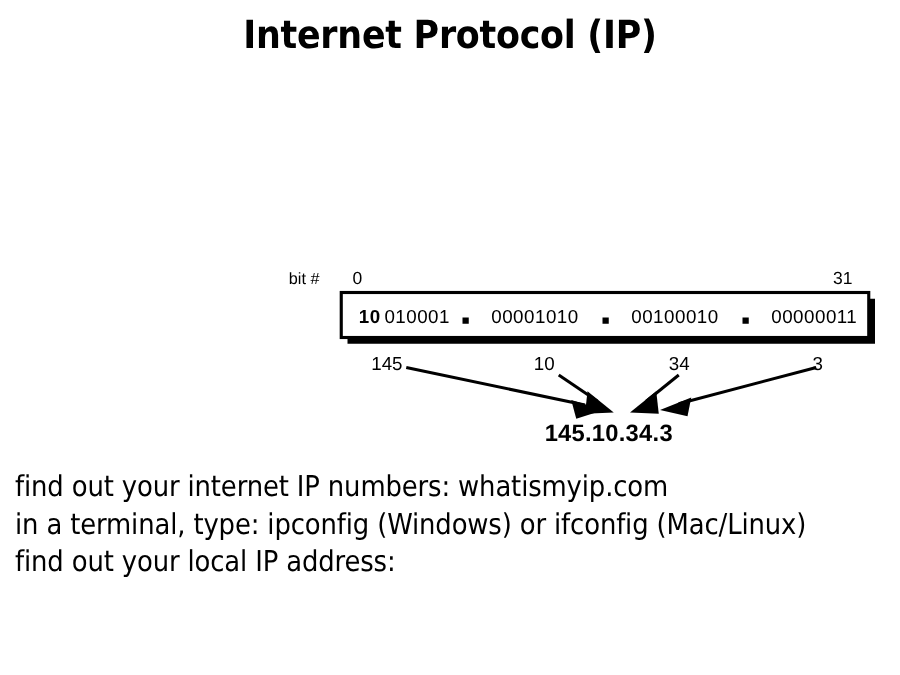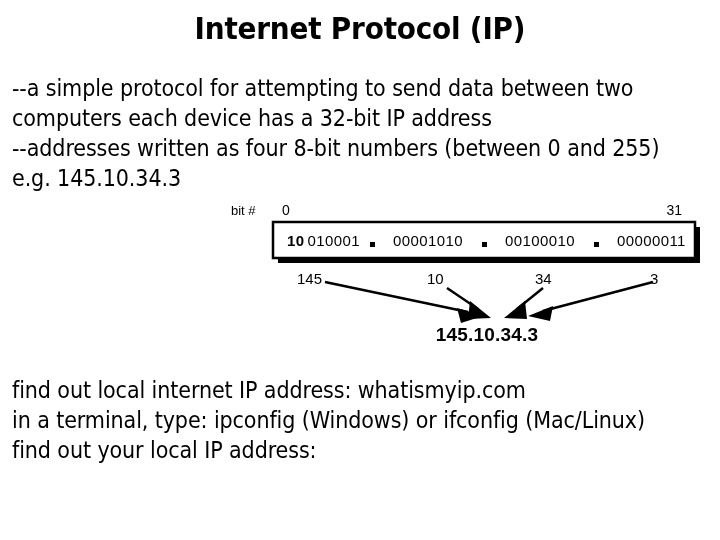--- a/index.html
+++ b/index.html
@@ -54,21 +54,21 @@
     line-height: 30px;
     margin: 0;
     white-space: pre-wrap;
     letter-spacing: -0.1px;
   }
 
   
   .diagram {
     position: absolute;
     left: 225px;
-    top: 196px;
+    top: 208px;
     width: 485px;
     height: 150px;
   }
   .diagram-svg {
     display: block;
     width: 485px;
     height: 150px;
   }
   .dg-text {
     font-family: "Liberation Sans", sans-serif;
@@ -81,25 +81,20 @@
   .dg-num { font-size: 15px; }
   .dg-ip { font-size: 19px; font-weight: bold; letter-spacing: 0.2px; }
 </style>
 </head>
 <body>
 
 <div class="slide">
 
   <div class="slide-title">Internet Protocol (IP)</div>
 
-  <div class="body-upper">
-    <p class="para">--a simple protocol for attempting to send data between two computers each device has a 32-bit IP address</p>
-    <p class="para">--addresses written as four 8-bit numbers (between 0 and 255)</p>
-    <p class="para">e.g. 145.10.34.3</p>
-  </div>
 
   <div class="diagram">
     <svg class="diagram-svg" viewBox="0 0 485 150" xmlns="http://www.w3.org/2000/svg">
 
       <text class="dg-text dg-label" x="6" y="19">bit #</text>
       <text class="dg-text dg-tick" x="57" y="19">0</text>
       <text class="dg-text dg-tick" x="457" y="19" text-anchor="end">31</text>
 
       <rect x="53" y="31" width="422" height="36" fill="#000000"></rect>
 
@@ -138,18 +133,18 @@
       <g>
         <line x1="428" y1="86" x2="318" y2="115" stroke="#000000" stroke-width="2.4"></line>
         <polygon points="303,120 328,110 325,125" fill="#000000"></polygon>
       </g>
 
       <text class="dg-text dg-ip" x="262" y="145" text-anchor="middle">145.10.34.3</text>
     </svg>
   </div>
 
   <div class="body-lower">
-    <p class="para">find out local internet IP address: whatismyip.com</p>
+    <p class="para">find out your internet IP numbers: whatismyip.com</p>
     <p class="para">in a terminal, type: ipconfig (Windows) or ifconfig (Mac/Linux)</p>
     <p class="para">find out your local IP address:</p>
   </div>
 
 </div>
 
 </body></html>

